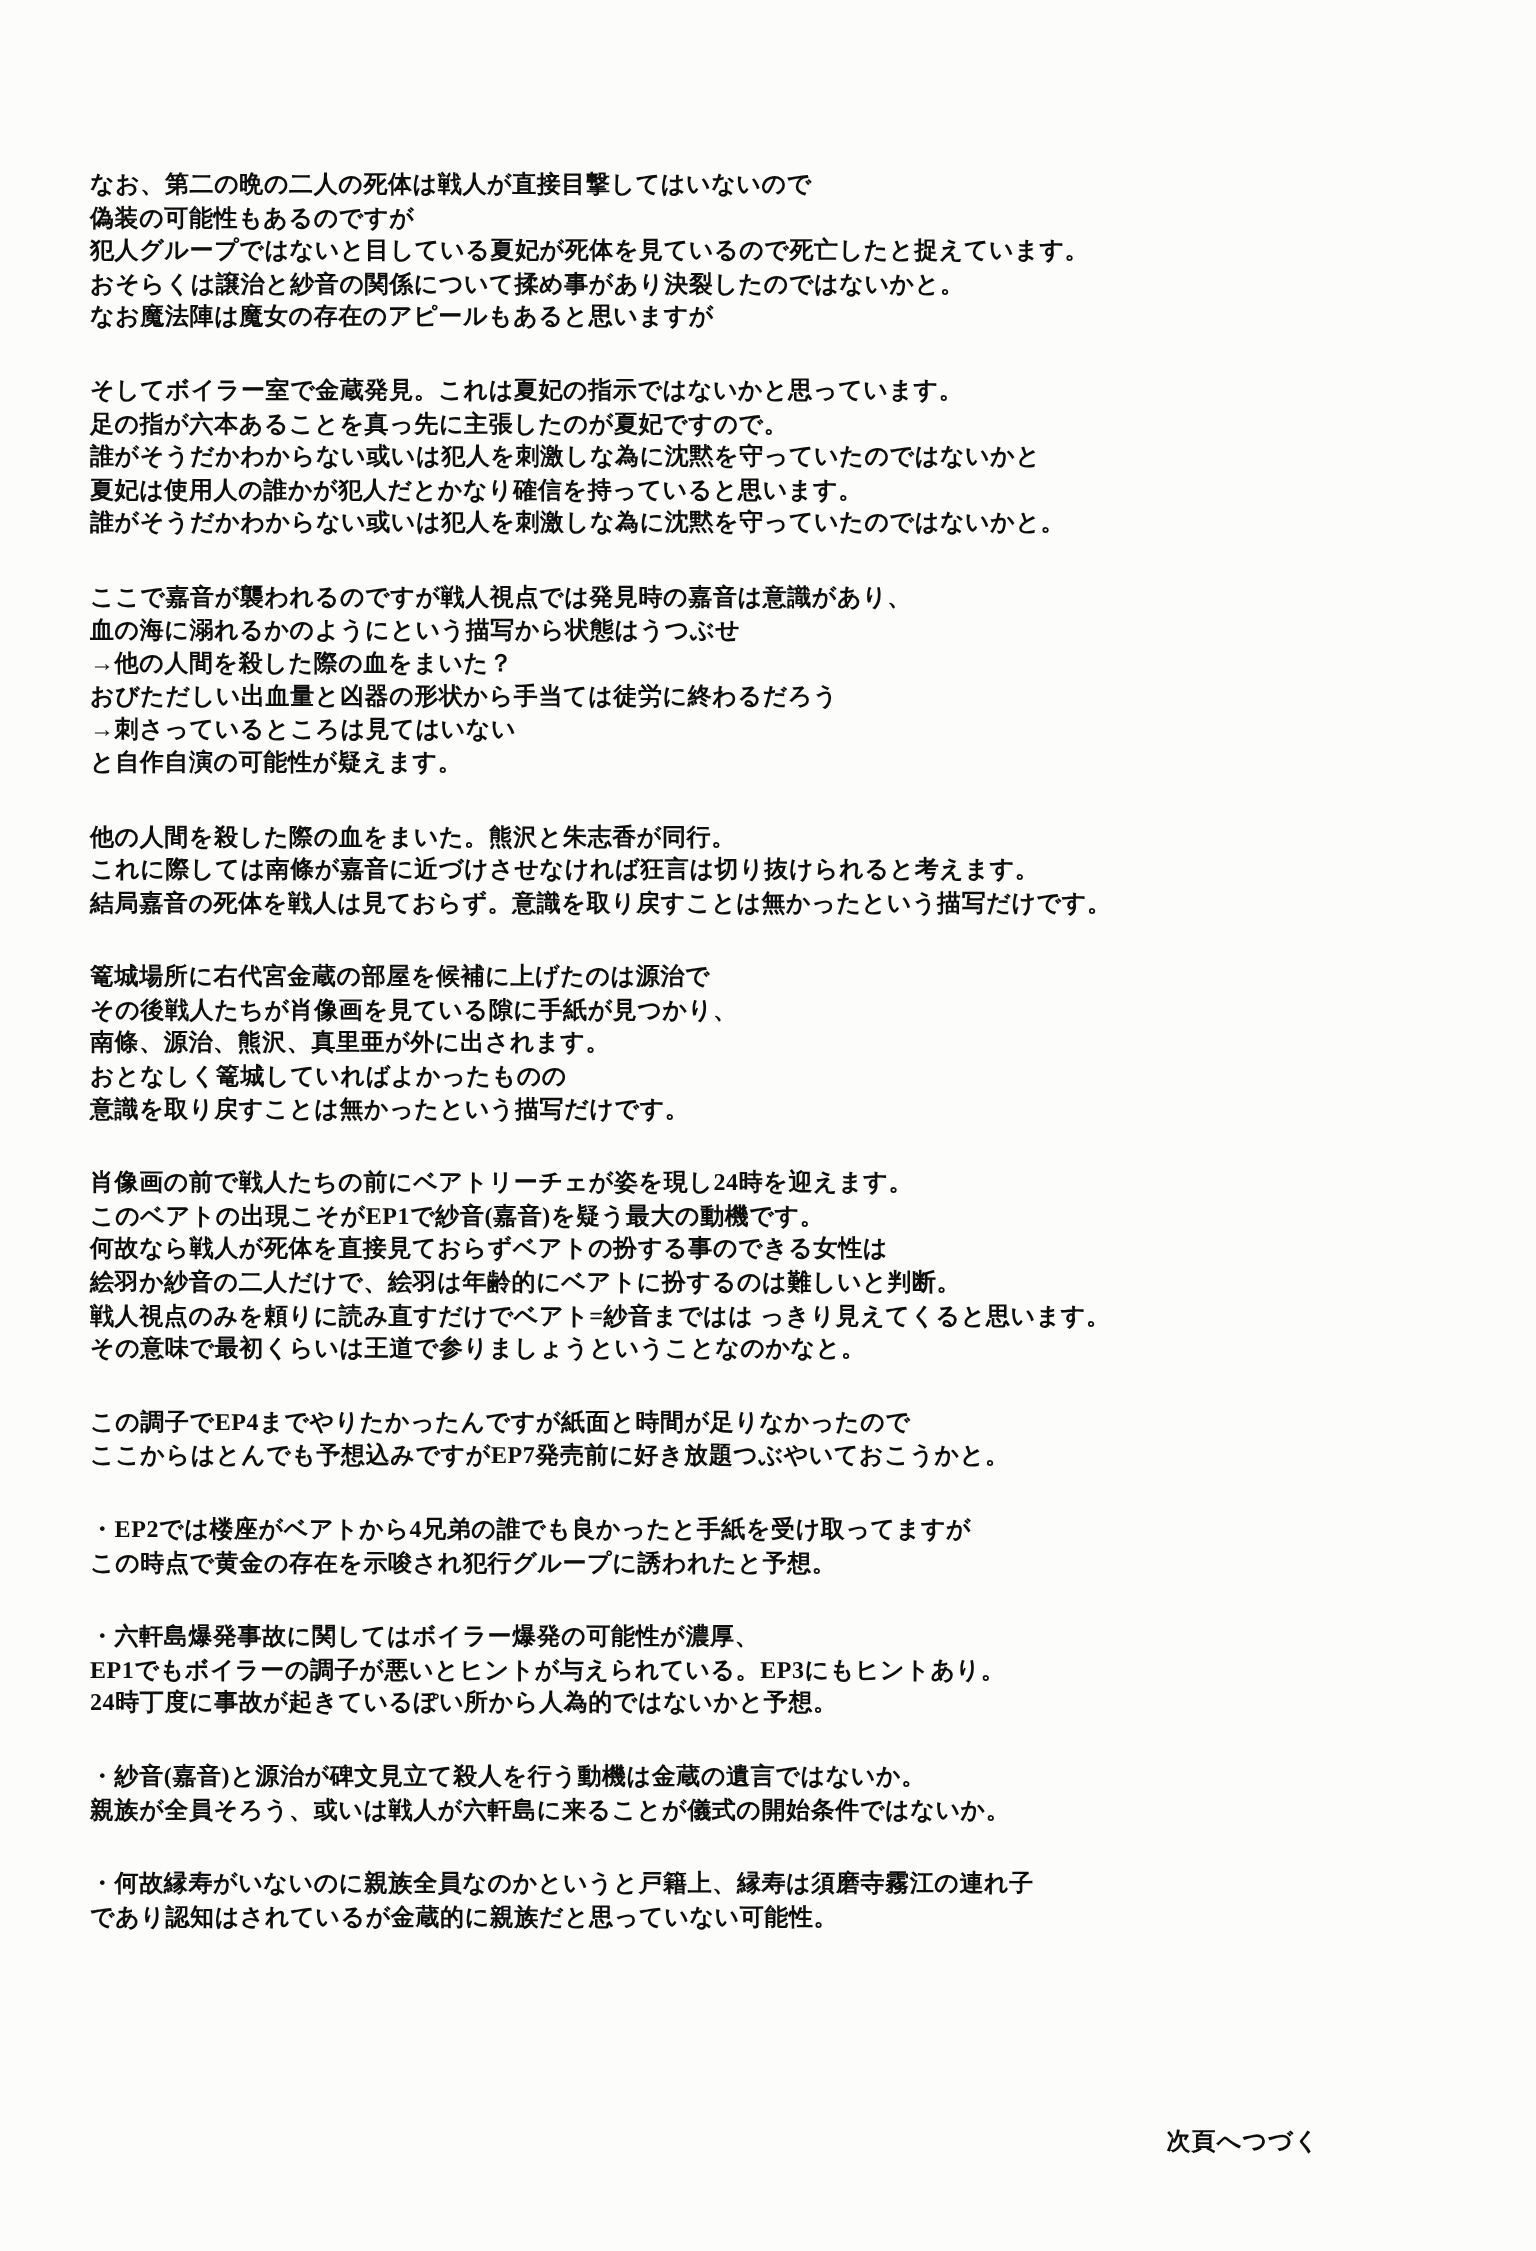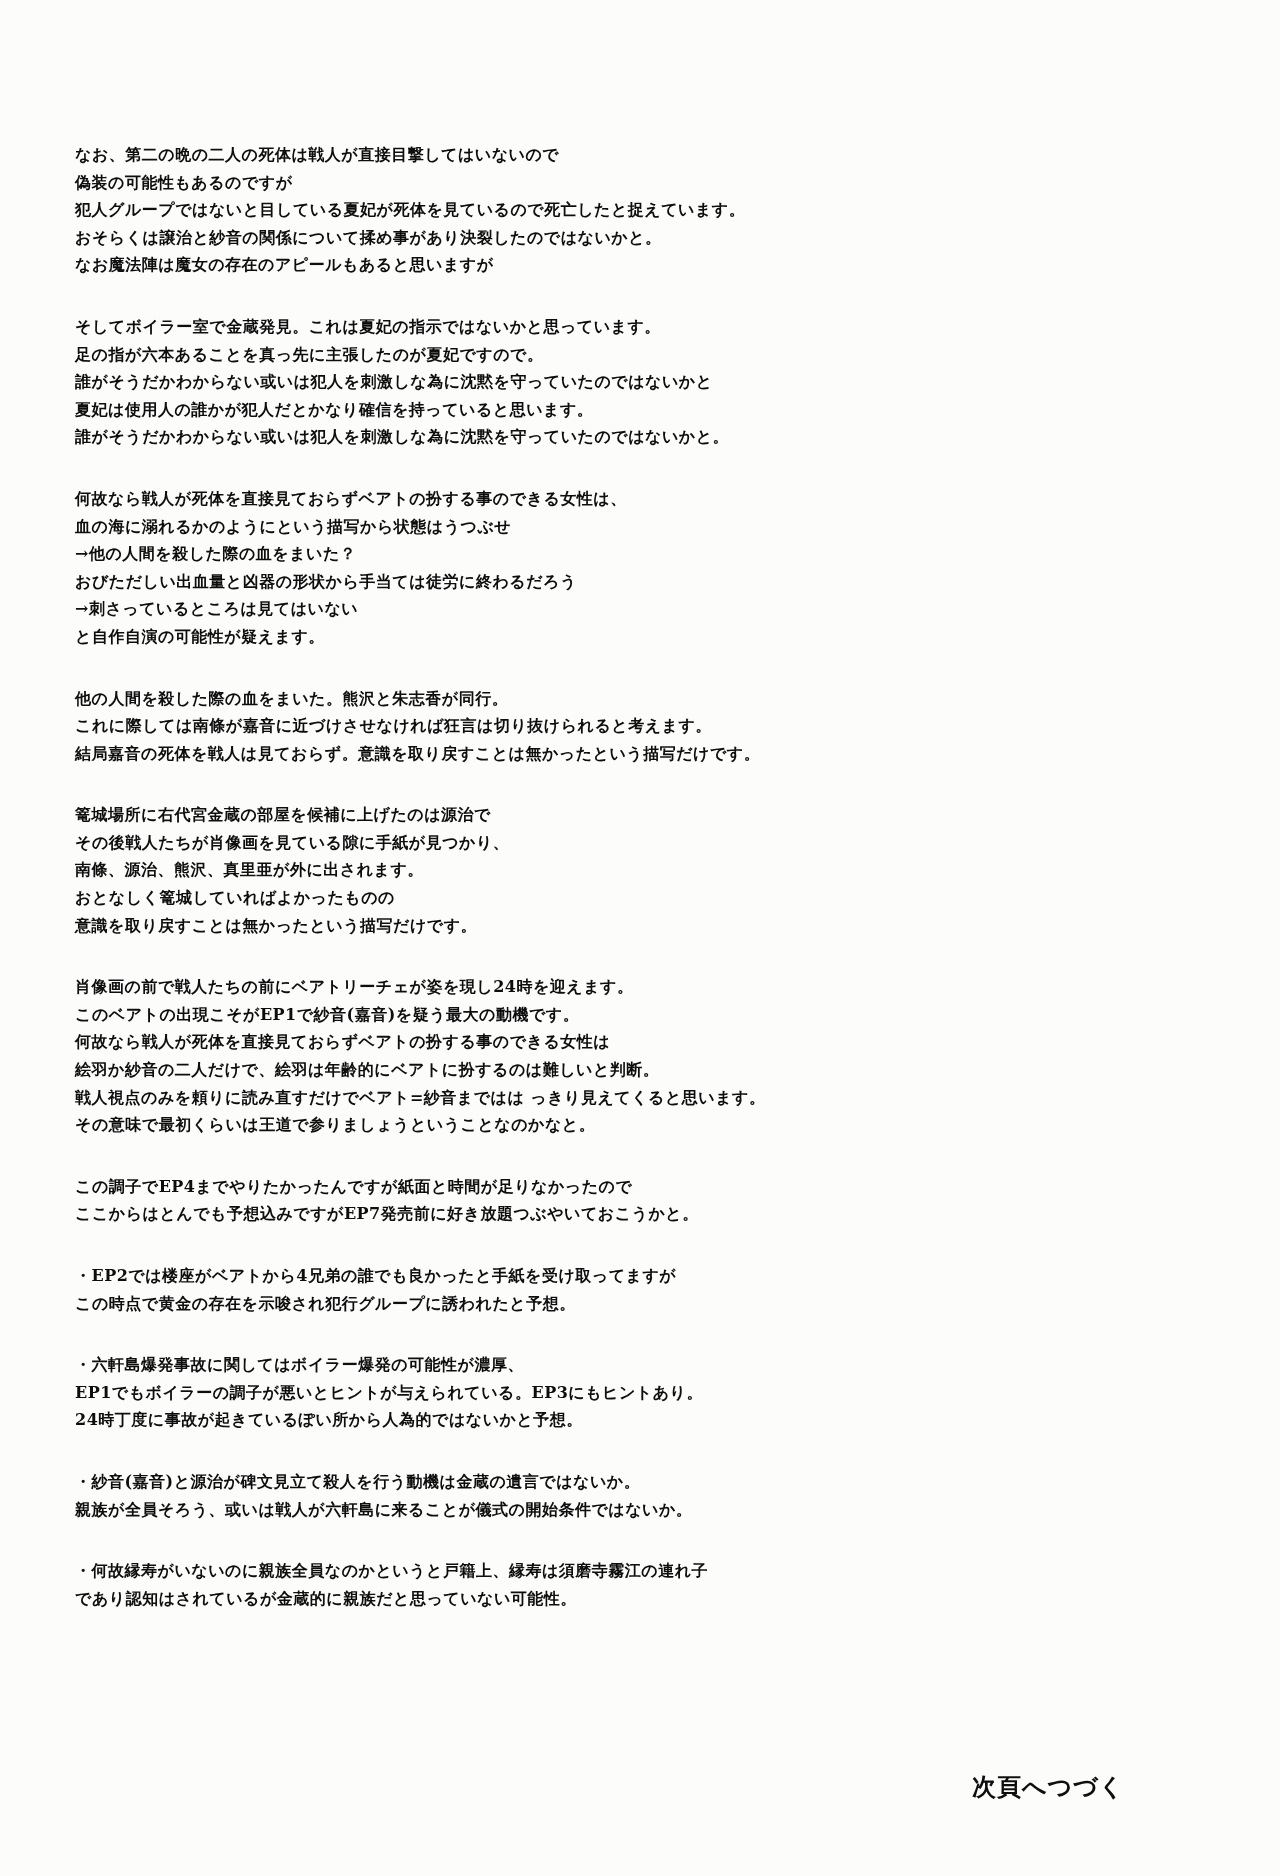--- a/index.html
+++ b/index.html
@@ -23,32 +23,33 @@
   .doc-body {
     position: absolute;
     top: 141px;
     left: 75px;
     right: 40px;
   }
   .para {
     margin: 0 0 34px 0;
   }
   .line {
-    font-size: 16px;
+    font-size: 20px;
     line-height: 27.6px;
     letter-spacing: 0.5px;
     font-weight: 600;
     white-space: nowrap;
+    font-family: Liberation Serif, serif;
     -webkit-font-smoothing: antialiased;
   }
   .continuation {
     position: absolute;
     top: 1771px;
     left: 972px;
-    font-size: 24px;
+    font-size: 20px;
     letter-spacing: 1px;
     font-weight: 600;
     white-space: nowrap;
   }
 </style>
 </head>
 <body>
 
 <div class="page">
   <div class="doc-body">
@@ -60,21 +61,21 @@
         <div class="line">なお魔法陣は魔女の存在のアピールもあると思いますが</div>
       </div>
       <div class="para">
         <div class="line">そしてボイラー室で金蔵発見。これは夏妃の指示ではないかと思っています。</div>
         <div class="line">足の指が六本あることを真っ先に主張したのが夏妃ですので。</div>
         <div class="line">誰がそうだかわからない或いは犯人を刺激しな為に沈黙を守っていたのではないかと</div>
         <div class="line">夏妃は使用人の誰かが犯人だとかなり確信を持っていると思います。</div>
         <div class="line">誰がそうだかわからない或いは犯人を刺激しな為に沈黙を守っていたのではないかと。</div>
       </div>
       <div class="para">
-        <div class="line">何故なら戦人が死体を直接見ておらずベアトの扮する事のできる女性は、</div>
+        <div class="line">ここで嘉音が襲われるのですが戦人視点では発見時の嘉音は意識があり、</div>
         <div class="line">血の海に溺れるかのようにという描写から状態はうつぶせ</div>
         <div class="line">→他の人間を殺した際の血をまいた？</div>
         <div class="line">おびただしい出血量と凶器の形状から手当ては徒労に終わるだろう</div>
         <div class="line">→刺さっているところは見てはいない</div>
         <div class="line">と自作自演の可能性が疑えます。</div>
       </div>
       <div class="para">
         <div class="line">他の人間を殺した際の血をまいた。熊沢と朱志香が同行。</div>
         <div class="line">これに際しては南條が嘉音に近づけさせなければ狂言は切り抜けられると考えます。</div>
         <div class="line">結局嘉音の死体を戦人は見ておらず。意識を取り戻すことは無かったという描写だけです。</div>

